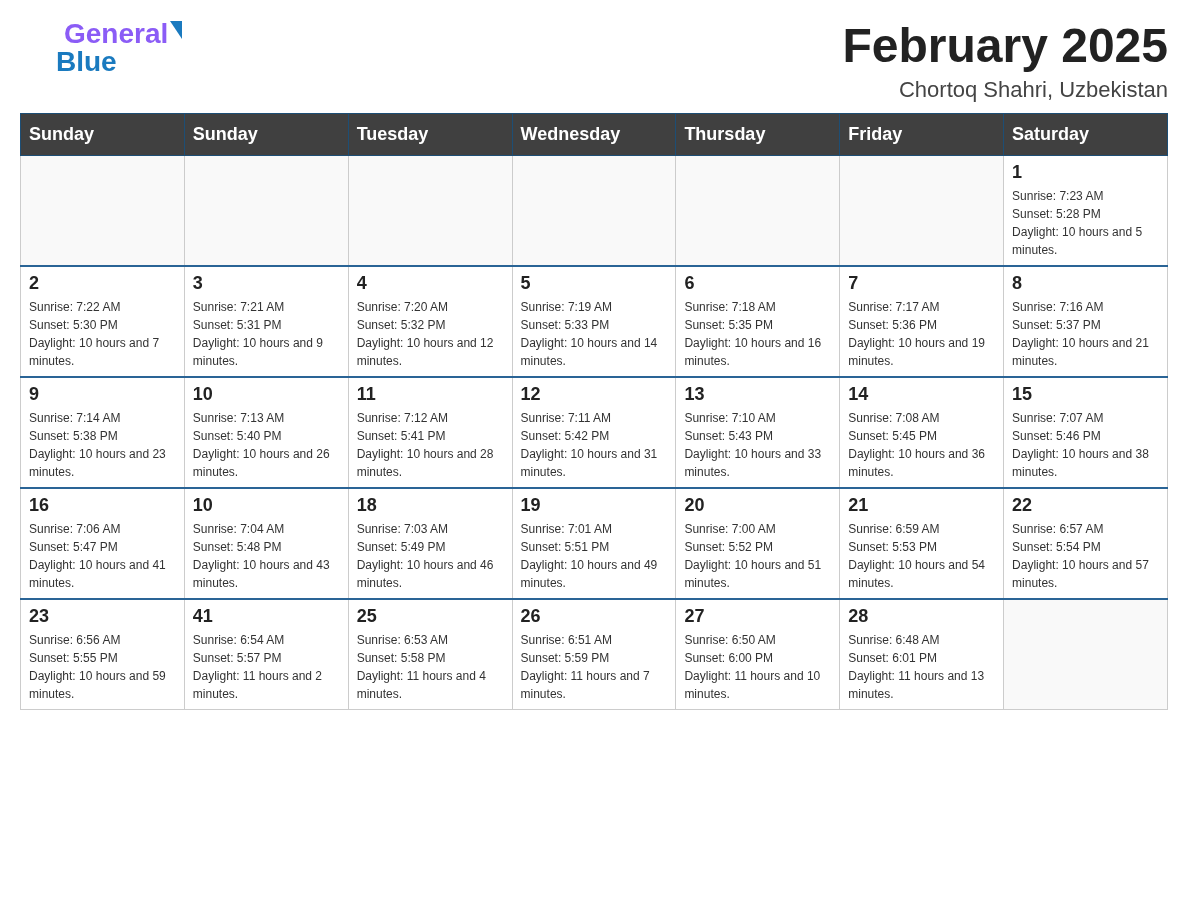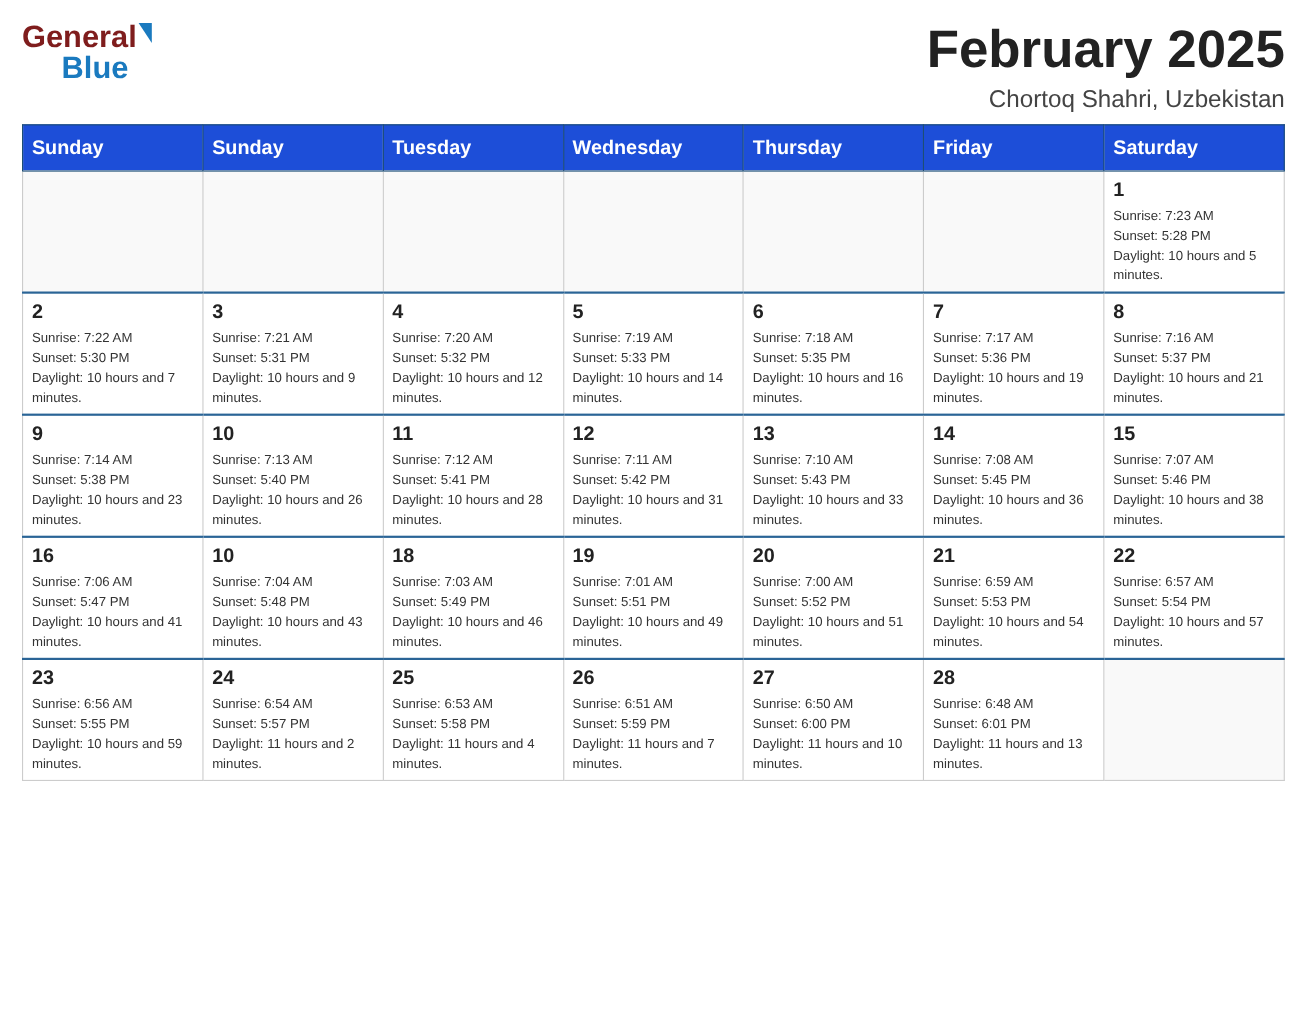--- a/index.html
+++ b/index.html
@@ -17,22 +17,23 @@
       margin-bottom: 10px;
     }
     .logo {
       display: flex;
       flex-direction: column;
       align-items: flex-start;
     }
     .logo-general {
       font-size: 28px;
       font-weight: bold;
-      color: #7f1d1d;
+      color: #8b5cf6;
       line-height: 1;
+      margin-left: 44px;
     }
     .logo-blue {
       font-size: 28px;
       font-weight: bold;
       color: #1a7abf;
       line-height: 1;
       margin-left: 36px;
     }
     .logo-triangle {
       display: inline-block;
@@ -59,21 +60,21 @@
       font-size: 22px;
       color: #444;
       margin-top: 4px;
     }
     .calendar {
       width: 100%;
       border-collapse: collapse;
       margin-top: 8px;
     }
     .calendar th {
-      background: #1d4ed8;
+      background: #404040;
       color: #fff;
       font-size: 18px;
       font-weight: bold;
       padding: 10px 8px;
       text-align: left;
       border: 1px solid #1d4e75;
     }
     .calendar td {
       vertical-align: top;
       border: 1px solid #ccc;
@@ -234,21 +235,21 @@
           <span class="day-number">22</span>
           <div class="day-info">Sunrise: 6:57 AM<br>Sunset: 5:54 PM<br>Daylight: 10 hours and 57 minutes.</div>
         </td>
       </tr>
       <tr class="row-divider">
         <td>
           <span class="day-number">23</span>
           <div class="day-info">Sunrise: 6:56 AM<br>Sunset: 5:55 PM<br>Daylight: 10 hours and 59 minutes.</div>
         </td>
         <td>
-          <span class="day-number">24</span>
+          <span class="day-number">41</span>
           <div class="day-info">Sunrise: 6:54 AM<br>Sunset: 5:57 PM<br>Daylight: 11 hours and 2 minutes.</div>
         </td>
         <td>
           <span class="day-number">25</span>
           <div class="day-info">Sunrise: 6:53 AM<br>Sunset: 5:58 PM<br>Daylight: 11 hours and 4 minutes.</div>
         </td>
         <td>
           <span class="day-number">26</span>
           <div class="day-info">Sunrise: 6:51 AM<br>Sunset: 5:59 PM<br>Daylight: 11 hours and 7 minutes.</div>
         </td>

